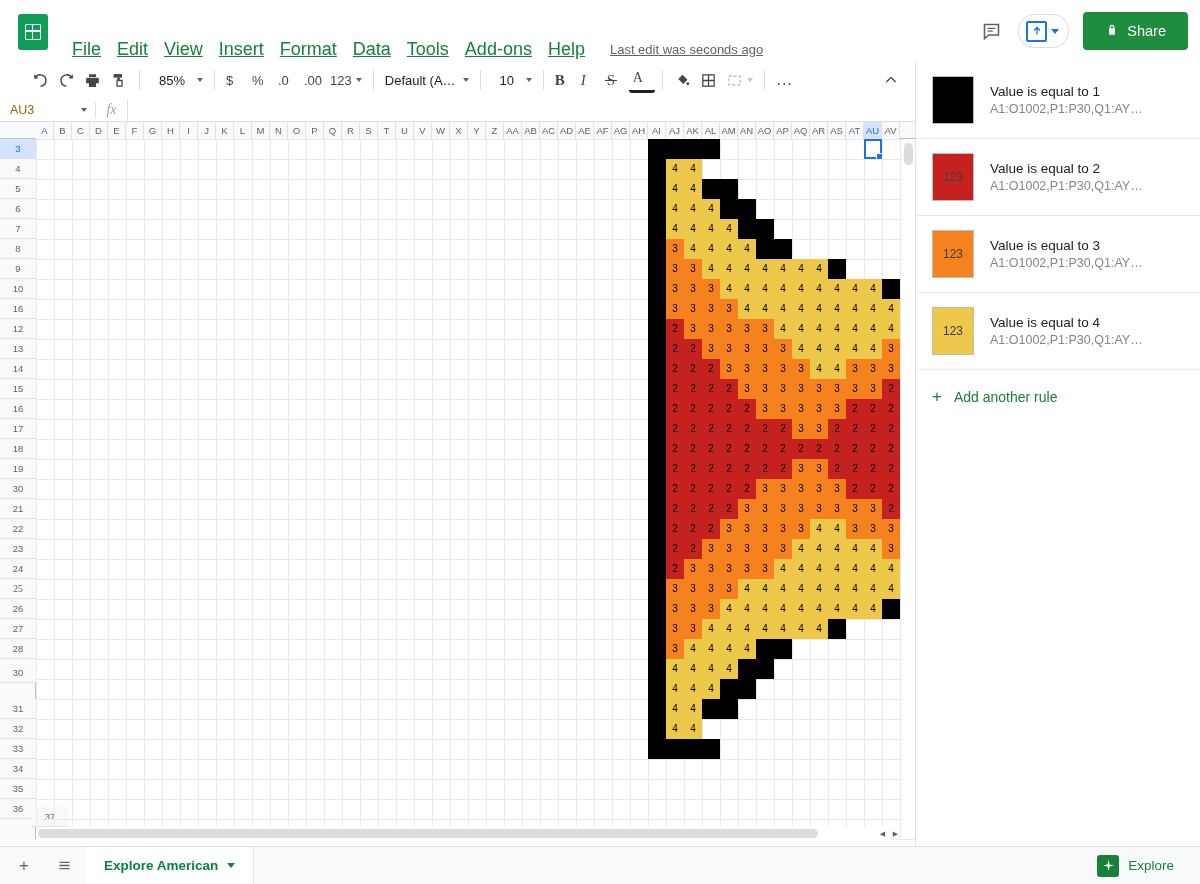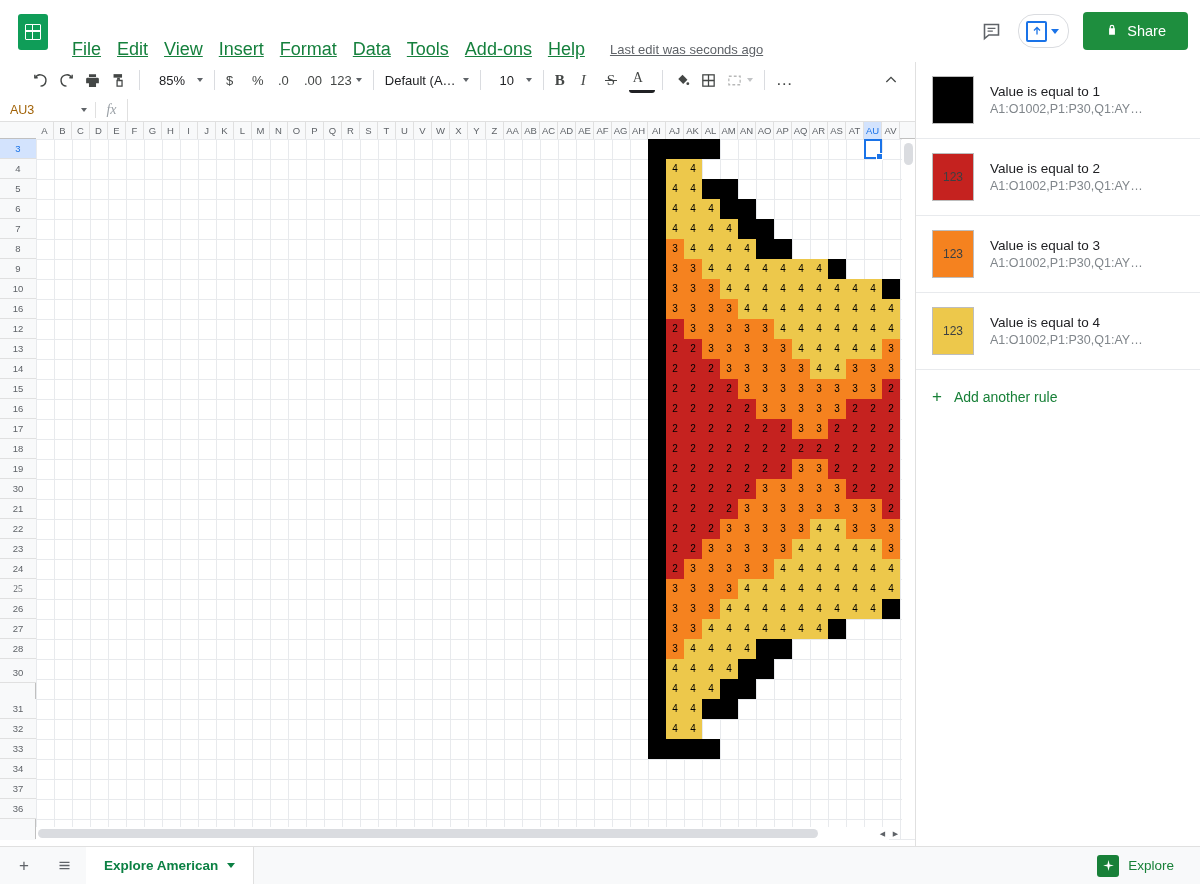--- a/index.html
+++ b/index.html
@@ -378,21 +378,21 @@
         <div class="row-c" style="top: 480px; height: 20px; line-height: 20px;">27</div>
         <div class="row-c" style="top: 500px; height: 20px; line-height: 20px;">28</div>
         <div class="row-c" style="top: 520px; height: 20px; line-height: 20px;">29</div>
         <div class="row-c" style="top: 524px; height: 20px; line-height: 20px;">30</div>
         <div class="row-c" style="top: 560px; height: 20px; line-height: 20px;">31</div>
         <div class="row-c" style="top: 580px; height: 20px; line-height: 20px;">32</div>
         <div class="row-c" style="top: 600px; height: 20px; line-height: 20px;">33</div>
         <div class="row-c" style="top: 620px; height: 20px; line-height: 20px;">34</div>
         <div class="row-c" style="top: 640px; height: 20px; line-height: 20px;">35</div>
         <div class="row-c" style="top: 660px; height: 20px; line-height: 20px;">36</div>
-        <div class="row-c" style="top: 640px; height: 20px; line-height: 20px;">37</div>
+        <div class="row-c" style="top: 668px; height: 20px; line-height: 20px; margin-left: 32px;">37</div>
         <div class="row-c" style="top: 700px; height: 20px; line-height: 20px;">38</div>
       </div>
     <div class="cells" id="cells">
         <div class="gl-v" style="left: 0px;"></div>
         <div class="gl-v" style="left: 18px;"></div>
         <div class="gl-v" style="left: 36px;"></div>
         <div class="gl-v" style="left: 54px;"></div>
         <div class="gl-v" style="left: 72px;"></div>
         <div class="gl-v" style="left: 90px;"></div>
         <div class="gl-v" style="left: 108px;"></div>

